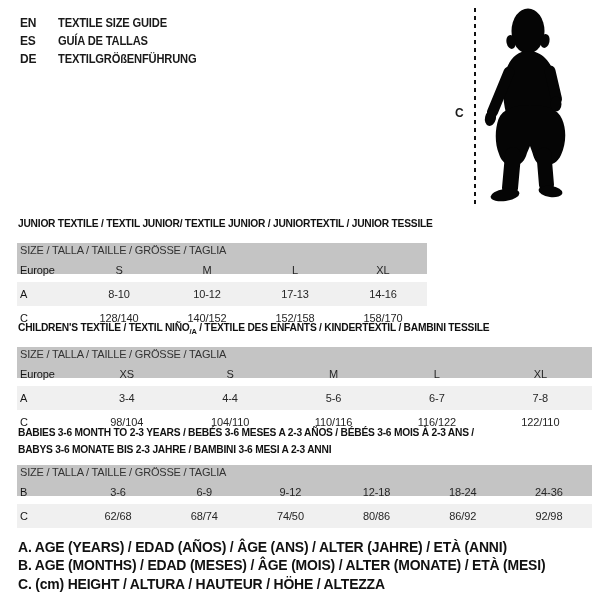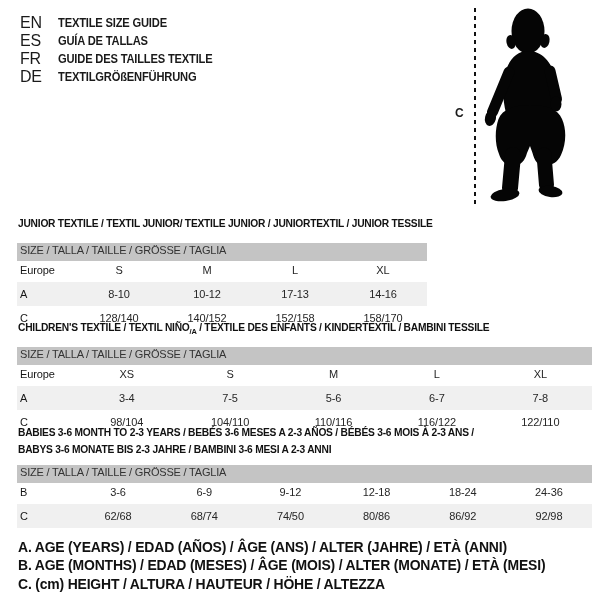--- a/index.html
+++ b/index.html
@@ -5,41 +5,41 @@
   html,body{margin:0;padding:0;}
   body{
     width:600px;height:600px;background:#fff;position:relative;
     font-family:"Liberation Sans",sans-serif;color:#1a1a1a;overflow:hidden;
   }
   .abs{position:absolute;}
 
   
   .legend{left:20px;top:14px;}
   .legend-row{display:flex;height:18px;line-height:18px;}
-  .legend-code{width:38px;font-size:16px;font-weight:400;letter-spacing:-.2px;}
+  .legend-code{width:38px;font-size:12px;font-weight:700;letter-spacing:-.2px;}
   .legend-text{font-size:12px;font-weight:700;letter-spacing:-.2px;white-space:nowrap;}
   .cond{display:inline-block;transform:scaleX(.93);transform-origin:0 50%;}
 
   
   .dash-line{
     left:474px;top:8px;width:2px;height:197px;
     background:repeating-linear-gradient(to bottom,#111 0 4px,transparent 4px 8px);
   }
   .fig-label{left:455px;top:106px;font-size:12px;font-weight:700;}
   .fig-svg{left:480px;top:5px;}
 
   
   .section{position:absolute;}
   .tbl-title{
     position:absolute;left:1px;top:0;font-size:11px;font-weight:700;
     letter-spacing:-.25px;white-space:nowrap;color:#111;
   }
   .tbl-title sub{font-size:8px;}
   .size-bar{
-    position:absolute;left:0;width:100%;height:18px;line-height:15px;
+    position:absolute;left:0;width:100%;height:31px;line-height:15px;
     background:var(--header-bar,#c4c4c4);font-size:11px;color:#333;
     padding-left:3px;box-sizing:border-box;letter-spacing:-.2px;white-space:nowrap;
   }
   .size-table{position:absolute;left:0;border-collapse:collapse;table-layout:fixed;}
   .size-table td{
     font-size:11px;height:24px;padding:0;text-align:center;
     color:#262626;letter-spacing:-.1px;white-space:nowrap;
   }
   .size-table td.lbl{text-align:left;padding-left:3px;color:#161616;}
   .size-table tr.shade{background:var(--shaded-row,#f0f0f0);}
@@ -68,24 +68,20 @@
 <div class="abs legend">
   <div class="legend-row">
     <span class="legend-code">EN</span>
     <span class="legend-text cond">TEXTILE SIZE GUIDE</span>
   </div>
   <div class="legend-row">
     <span class="legend-code">ES</span>
     <span class="legend-text cond">GUÍA DE TALLAS</span>
   </div>
   <div class="legend-row">
-    <span class="legend-code">FR</span>
-    <span class="legend-text cond">GUIDE DES TAILLES TEXTILE</span>
-  </div>
-  <div class="legend-row">
     <span class="legend-code">DE</span>
     <span class="legend-text cond">TEXTILGRÖßENFÜHRUNG</span>
   </div>
 </div>
 
 <div class="abs dash-line"></div>
 <div class="abs fig-label">C</div>
 <svg class="abs fig-svg" width="120" height="210" viewBox="0 0 120 210">
   <g fill="#050505" stroke="none">
 
@@ -166,21 +162,21 @@
           <td class="lbl">Europe</td>
           <td>XS</td>
           <td>S</td>
           <td>M</td>
           <td>L</td>
           <td>XL</td>
         </tr>
         <tr class="shade">
           <td class="lbl">A</td>
           <td>3-4</td>
-          <td>7-5</td>
+          <td>4-4</td>
           <td>5-6</td>
           <td>6-7</td>
           <td>7-8</td>
         </tr>
         <tr>
           <td class="lbl">C</td>
           <td>98/104</td>
           <td>104/110</td>
           <td>110/116</td>
           <td>116/122</td>

